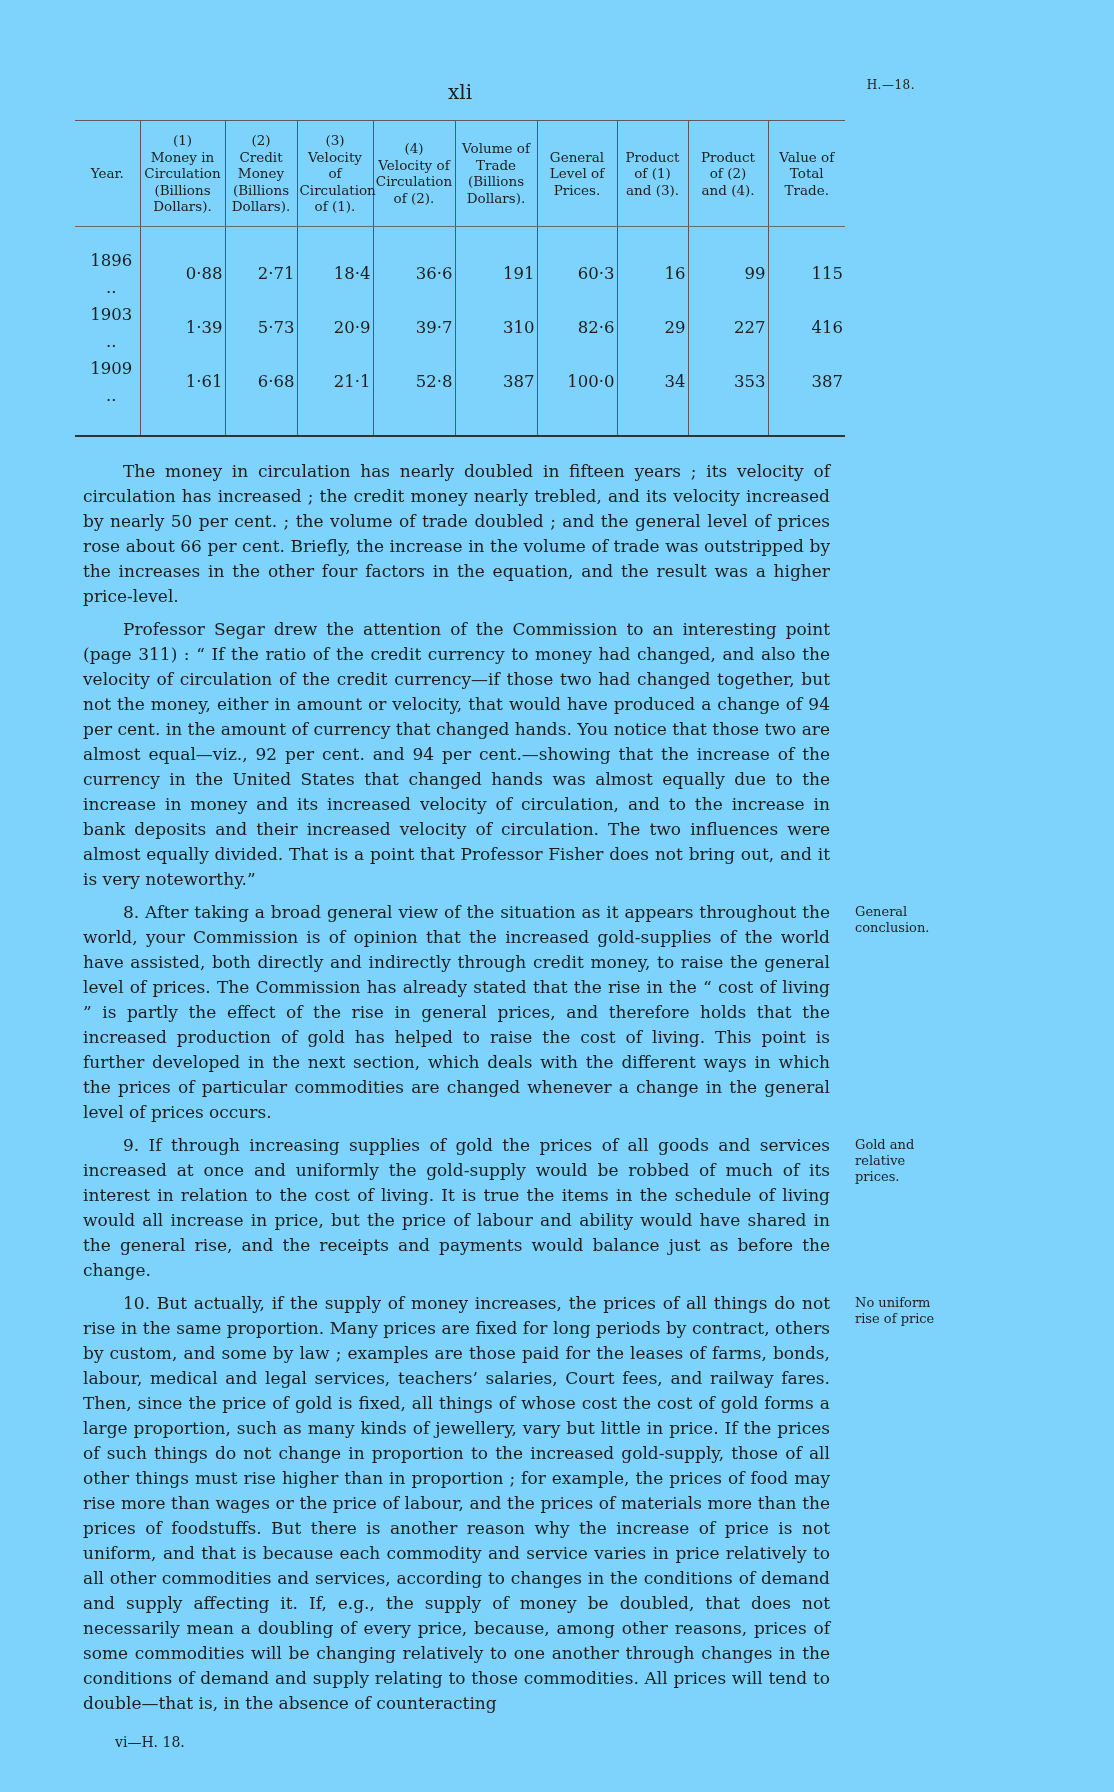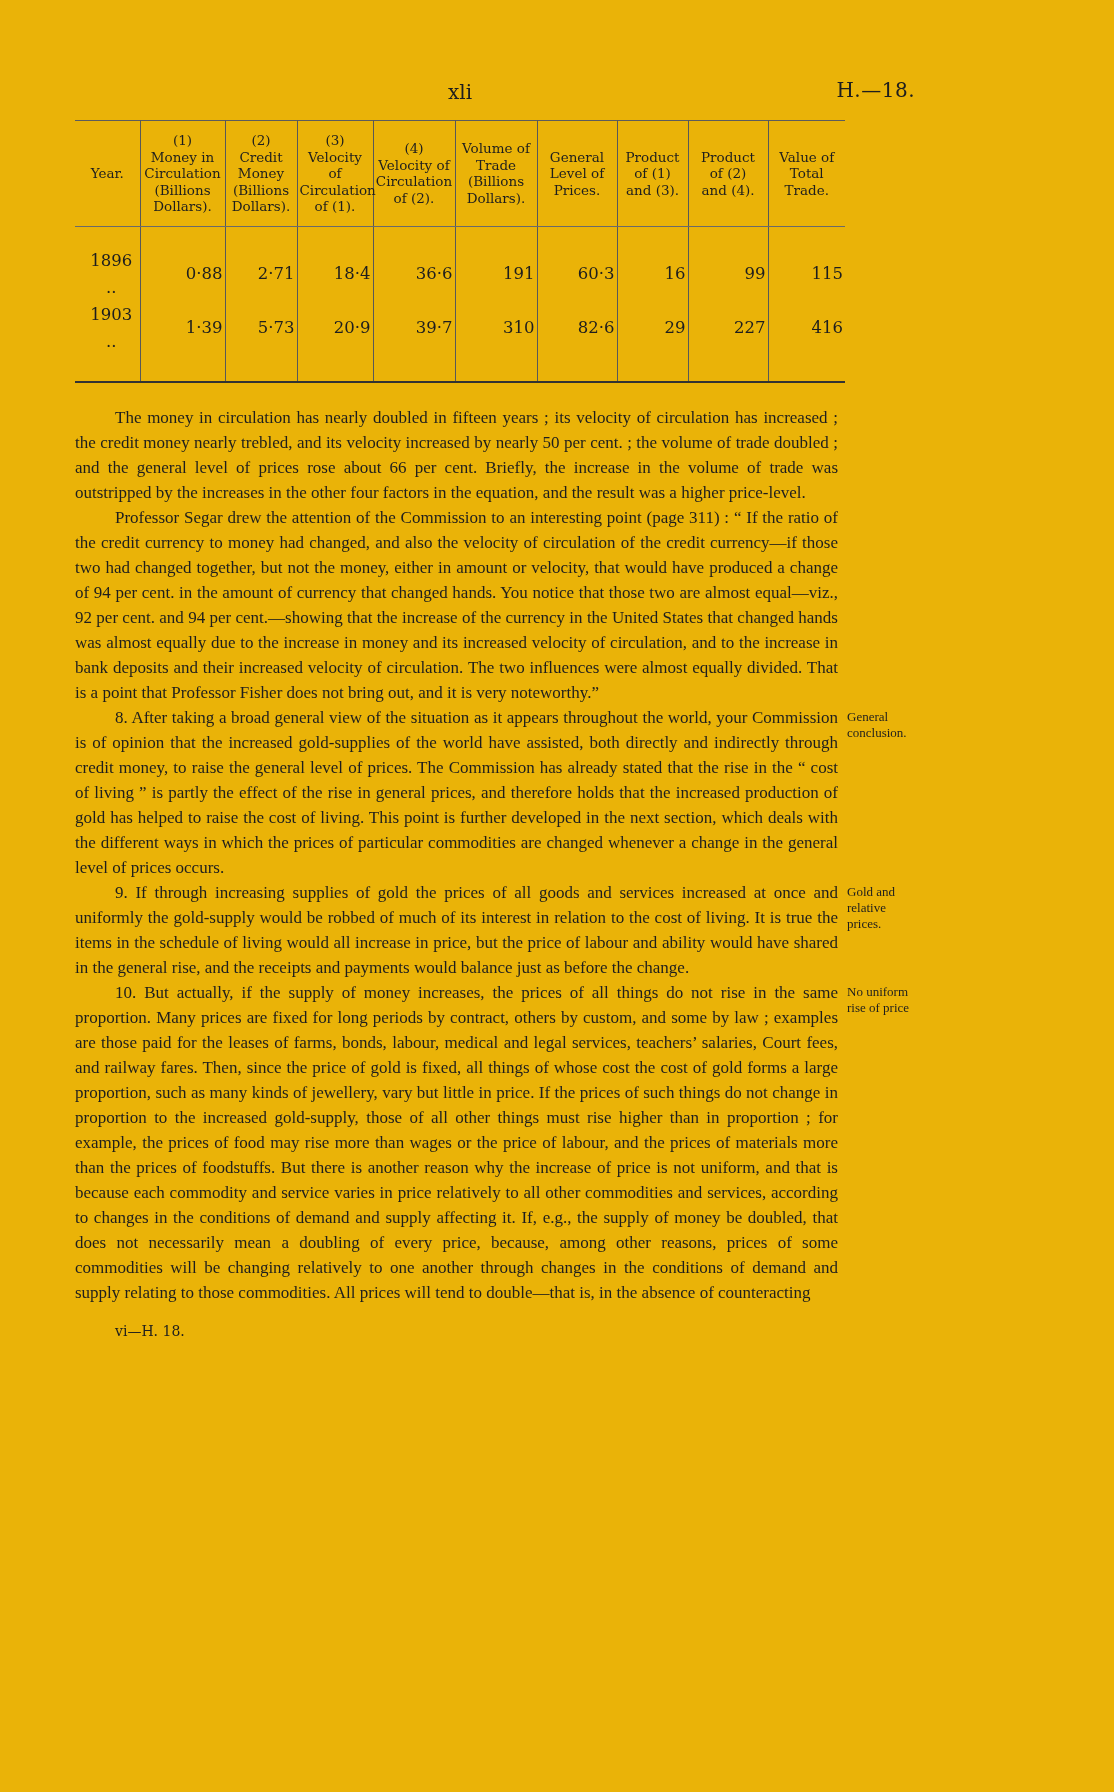--- a/index.html
+++ b/index.html
@@ -1,30 +1,30 @@
 <!DOCTYPE html>
 <html><head>
 <meta charset="utf-8">
 <style>
   html,body { margin:0; padding:0; background:#e8e6e1; }
   .page {
     position:relative;
     width:1114px; height:1792px;
     margin:0 auto;
-    background:#eab308;
+    background:#7dd3fc;
     font-family:"DejaVu Serif","Liberation Serif",serif;
     color:#1e1e1e;
     overflow:hidden;
   }
   .content { position:absolute; left:75px; top:80px; width:770px; }
 
   
   .pagehead { position:relative; height:28px; }
   .pagehead .pn { position:absolute; left:0; right:0; text-align:center; font-size:20px; }
-  .pagehead .ref { position:absolute; right:-70px; top:-2px; font-size:20px; letter-spacing:0.5px; }
+  .pagehead .ref { position:absolute; right:-70px; top:-2px; font-size:12px; letter-spacing:0.5px; }
 
   
   .table-title {
     margin-top:24px;
     width:836px;
     font-size:16px; line-height:22px;
     padding-left:37px; text-indent:-37px;
   }
   .sc { font-variant:small-caps; letter-spacing:0.5px; }
   .title-suffix { padding-left:7px; }
@@ -51,21 +51,21 @@
     font-size:16.5px; line-height:27px;
     text-align:right; vertical-align:middle;
     padding:0 2px;
   }
   .money-table tbody tr:first-child td { padding-top:20px; }
   .money-table tbody tr:last-child td  { padding-bottom:26px; }
   .money-table td.year { text-align:center; padding-left:10px; }
 
   
   .bodytext { margin-top:22px; width:763px; font-size:17px; line-height:25px; text-align:justify; }
-  p.para { margin:0; text-indent:40px; position:relative;font-family:Liberation Serif, serif; }
+  p.para { margin:8px; text-indent:40px; position:relative; }
   .margin-note {
     position:absolute; left:772px; top:4px; width:120px;
     font-size:13px; line-height:16px;
     text-indent:0; text-align:left;
     white-space:pre-line;
   }
 
   .page-footer { margin-top:18px; padding-left:40px; font-size:14px; }
 </style>
 </head>
@@ -150,20 +150,32 @@
           <td>1·39</td>
           <td>5·73</td>
           <td>20·9</td>
           <td>39·7</td>
           <td>310</td>
           <td>82·6</td>
           <td>29</td>
           <td>227</td>
           <td>416</td>
         </tr>
+        <tr>
+          <td class="year">1909 ..</td>
+          <td>1·61</td>
+          <td>6·68</td>
+          <td>21·1</td>
+          <td>52·8</td>
+          <td>387</td>
+          <td>100·0</td>
+          <td>34</td>
+          <td>353</td>
+          <td>387</td>
+        </tr>
       </tbody>
     </table>
 
     <div class="bodytext">
       <p class="para">
         <span>The money in circulation has nearly doubled in fifteen years ; its velocity of circulation has increased ; the credit money nearly trebled, and its velocity increased by nearly 50 per cent. ; the volume of trade doubled ; and the general level of prices rose about 66 per cent. Briefly, the increase in the volume of trade was outstripped by the increases in the other four factors in the equation, and the result was a higher price-level.</span>
       </p>
       <p class="para">
         <span>Professor Segar drew the attention of the Commission to an interesting point (page 311) :  “ If the ratio of the credit currency to money had changed, and also the velocity of circulation of the credit currency—if those two had changed together, but not the money, either in amount or velocity, that would have produced a change of 94 per cent. in the amount of currency that changed hands. You notice that those two are almost equal—viz., 92 per cent. and 94 per cent.—showing that the increase of the currency in the United States that changed hands was almost equally due to the increase in money and its increased velocity of circulation, and to the increase in bank deposits and their increased velocity of circulation. The two influences were almost equally divided. That is a point that Professor Fisher does not bring out, and it is very noteworthy.”</span>
       </p>

